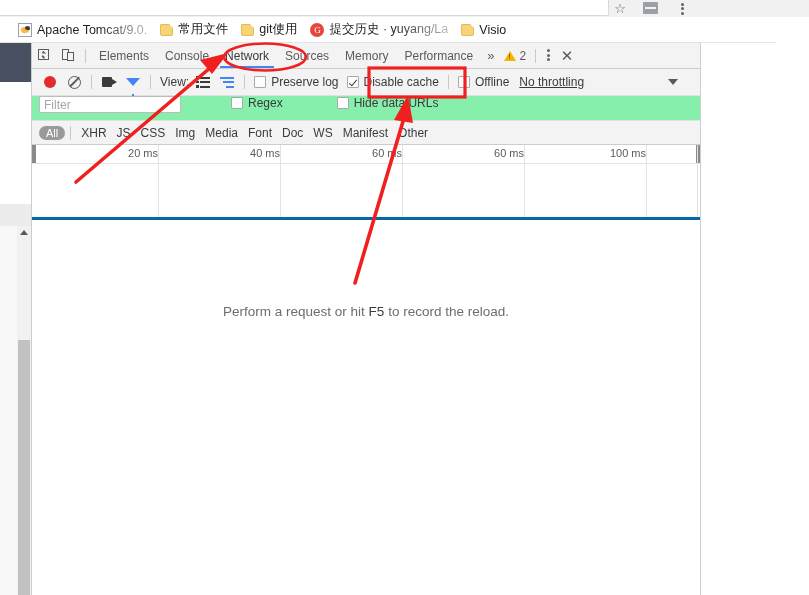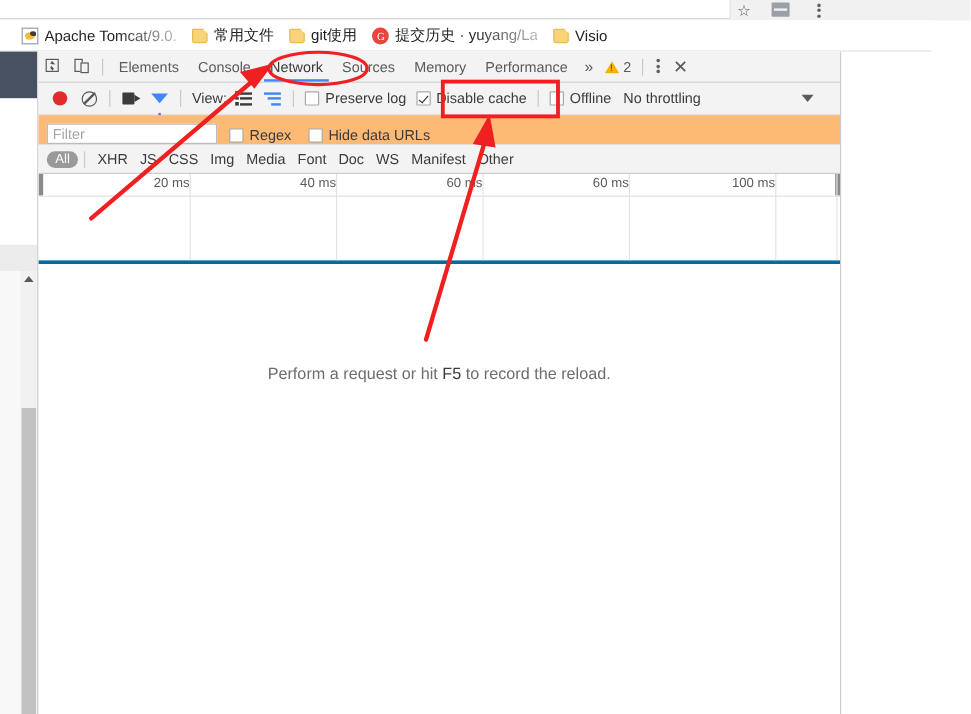--- a/index.html
+++ b/index.html
@@ -460,42 +460,44 @@
     position: absolute;
     left: 3px; top: 0.5px;
     width: 3px; height: 7px;
     border: solid #3b3b3b;
     border-width: 0 1.6px 1.6px 0;
     transform: rotate(40deg);
   }
   .throttle-label {
     padding-left: 6px;
     color: #3b3b3b;
+    text-decoration: underline;
   }
   .throttle-caret {
     position: absolute;
     right: 22px;
     width: 0; height: 0;
     border-left: 5px solid transparent;
     border-right: 5px solid transparent;
     border-top: 6px solid #5a5a5a;
   }
 
   
   .filter-row {
     position: relative;
     height: 24px;
-    background: #fdba74;
+    background: #86efac;
     border-bottom: 1px solid #e0e0e0;
     display: flex;
-    align-items: flex-end;
+    align-items: flex-start;
     padding-left: 7px;
     font-size: 12px;
     color: #3b3b3b;
     white-space: nowrap;
+    gap: 40px;
   }
   .filter-input {
     width: 142px; height: 17px;
     border: 1px solid #bcbcbc;
     background: #ffffff;
     box-sizing: border-box;
     font: 12px "Liberation Sans", sans-serif;
     color: #3b3b3b;
     padding: 0 4px;
     outline: none;

